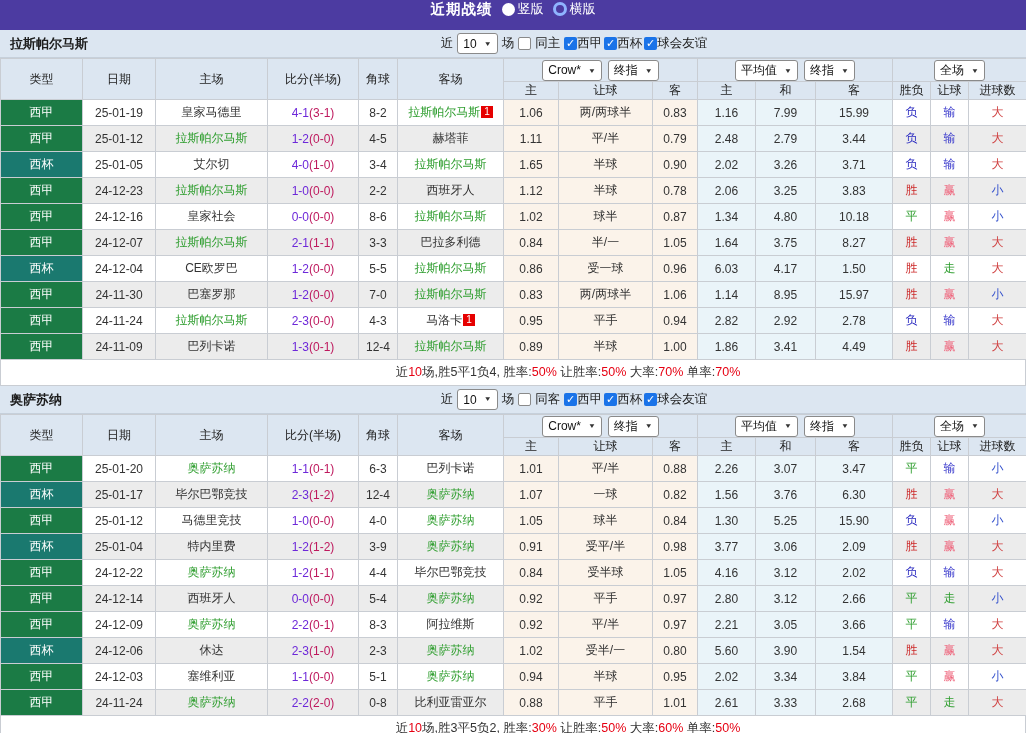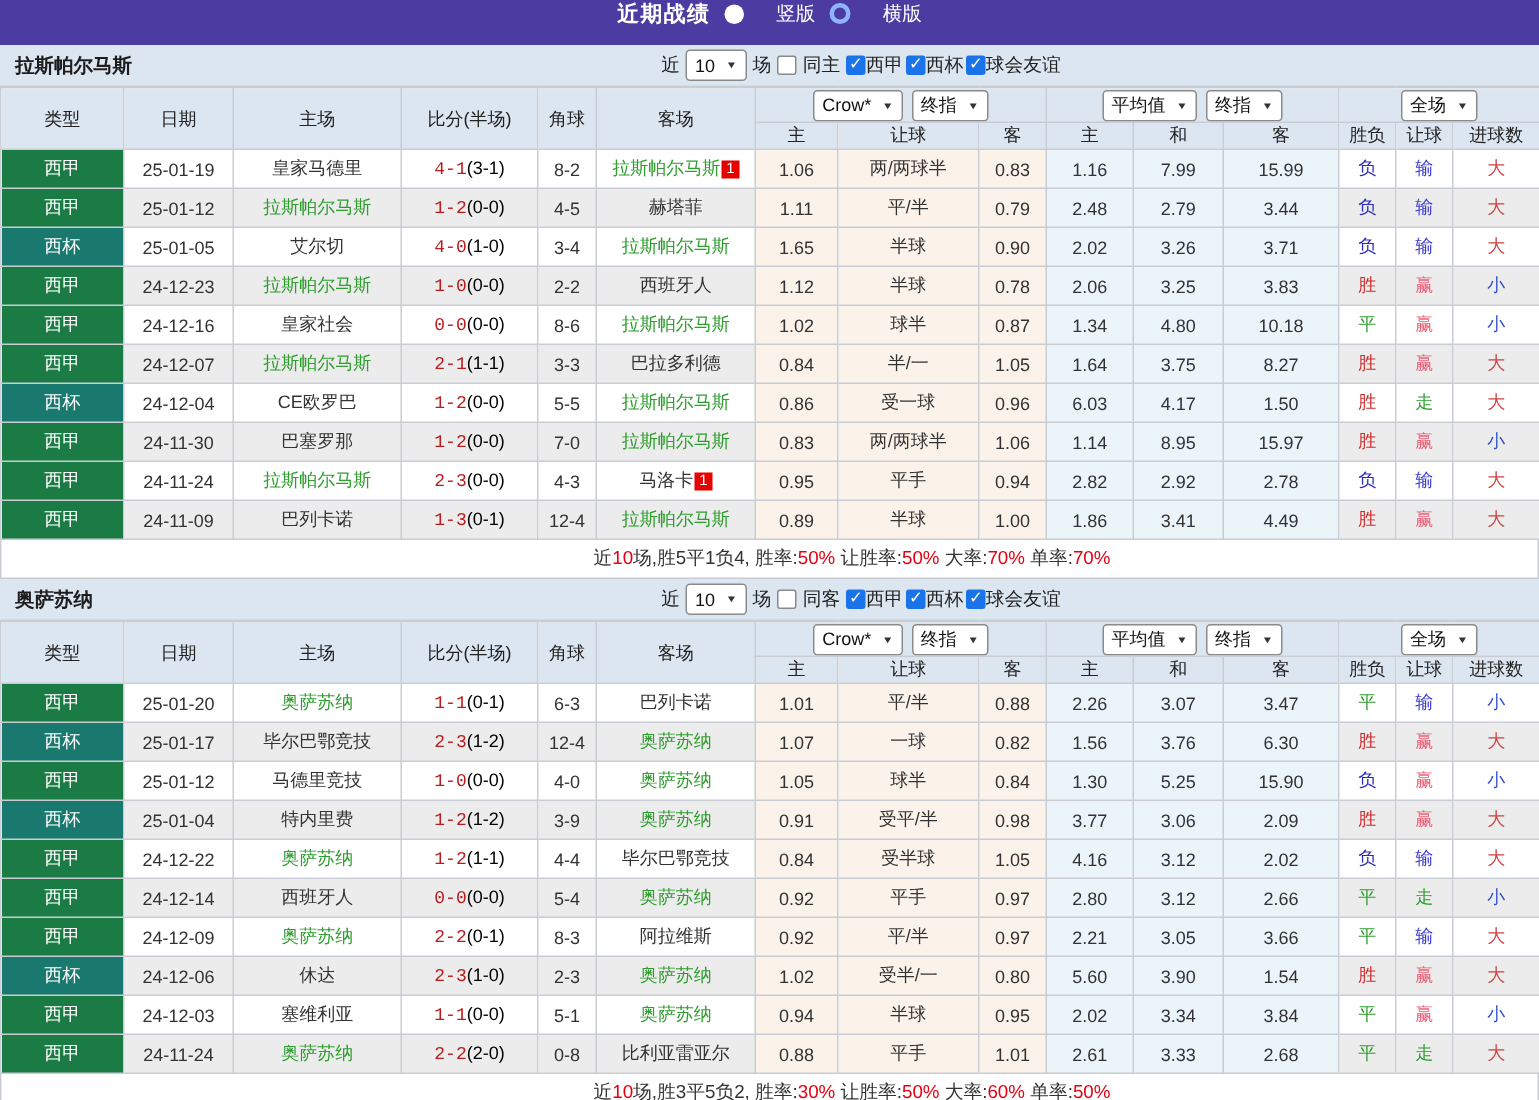--- a/index.html
+++ b/index.html
@@ -5,21 +5,21 @@
   html,body{margin:0;padding:0;}
   body{width:1026px;background:#f0f0f0;font-family:"Liberation Sans","DejaVu Sans",sans-serif;}
   .page{width:1026px;background:#fff;}
 
   
   .titlebar{height:30px;background:#4c3ba1;color:#fff;display:flex;align-items:flex-start;justify-content:center;gap:9px;font-size:13px;}
   .titlebar .title{font-weight:bold;font-size:14.5px;letter-spacing:1px;}
   .radio{display:inline-block;border-radius:50%;box-sizing:border-box;vertical-align:middle;}
   .radio.sel{width:13px;height:13px;background:#fff;}
   .radio.unsel{width:14px;height:14px;border:3px solid #8fb4ff;background:transparent;}
-  .rgroup{display:inline-flex;align-items:center;gap:22px;}
+  .rgroup{display:inline-flex;align-items:center;gap:3px;}
 
   
   .filterbar{height:27px;background:#dce6f1;display:flex;align-items:center;justify-content:center;position:relative;font-size:12.5px;color:#222;border-bottom:1px solid #c6d0db;}
   .team-name{position:absolute;left:10px;font-weight:bold;font-size:13px;color:#1d1d1d;}
   .filter-controls{display:flex;align-items:center;gap:4px;position:relative;left:62px;}
   .fselect{display:inline-flex;align-items:center;gap:7px;border:1px solid #8a8a8a;background:#fff;border-radius:3px;padding:1px 5px;height:17px;font-size:12px;color:#111;cursor:default;}
   .fselect .arr{font-size:8px;color:#333;transform:scaleY(.8);}
   .checkbox{display:inline-block;width:13px;height:13px;box-sizing:border-box;border-radius:2px;vertical-align:-2px;}
   .checkbox.unchecked{background:#fff;border:1px solid #8a8a8a;}
   .checkbox.checked{background:#1a73e8;color:#fff;font-size:11px;line-height:13px;text-align:center;font-weight:bold;}
@@ -32,22 +32,22 @@
   thead th{background:#dce6f1;font-weight:normal;color:#222;}
   tr.selrow th{height:22px;}
   tr.subrow th{height:16px;font-size:12px;}
   thead .hsels{display:flex;justify-content:center;gap:6px;align-items:center;}
   tbody td{height:25px;}
   td.league{color:#fff;}
   tr.even td.plain{background:#ececec;}
   td.odds{background:#fbf3ea;}
   td.avg{background:#eaf4f9;}
   .self{color:#2f9e2f;}
-  .score-main{color:#b91c1c;font-family:Liberation Mono, monospace;}
-  .score-half{color:#000000;}
+  .score-main{color:#6d28d9;}
+  .score-half{color:#be185d;}
   .badge{display:none;background:#e60000;color:#fff;font-size:10px;line-height:12px;padding:0 3px;margin-left:1px;vertical-align:1px;}
   .badge.show{display:inline-block;}
 
   
   .summary{height:25px;border:1px solid #c9cdd3;border-top:none;background:#fff;display:flex;align-items:center;justify-content:center;font-size:12.5px;color:#333;position:relative;}
   .summary-inner{position:relative;left:55px;}
   .summary .red{color:#e60012;}
 </style>
 </head>
 <body>

